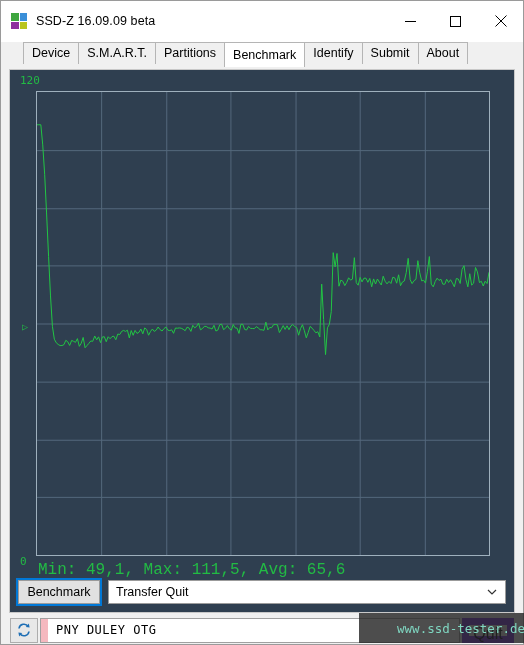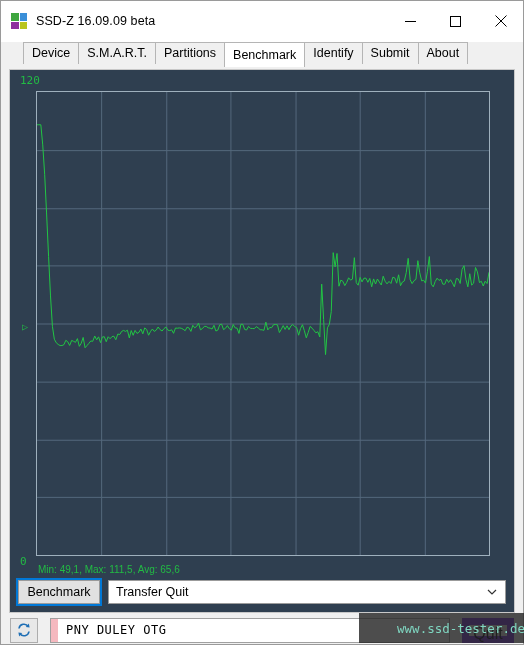--- a/index.html
+++ b/index.html
@@ -156,22 +156,22 @@
     left: 6px;
     color: #22bb44;
     font-size: 10px;
     line-height: 10px;
     font-family: "DejaVu Sans Mono", monospace;
   }
   .stats {
     position: absolute;
     left: 22px; bottom: 1px;
     color: #22bb44;
-    font-family: Liberation Sans, sans-serif;
-    font-size: 10px;
+    font-family: Liberation Mono, monospace;
+    font-size: 16px;
     line-height: 14px;
     white-space: nowrap;
   }
 
   
   .ctrl-row {
     flex: 0 0 auto;
     height: 28px;
     display: flex;
     align-items: center;
@@ -211,21 +211,21 @@
     width: 10px; height: 10px;
   }
 
   
   .statusbar {
     flex: 1 1 auto;
     background: #f0f0f0;
     display: flex;
     align-items: center;
     padding: 0 9px;
-    gap: 12px;
+    gap: 2px;
     position: relative;
   }
   .refresh-btn {
     width: 28px; height: 25px;
     background: #e8e8e8;
     border: 1px solid #adadad;
     display: flex; align-items: center; justify-content: center;
     cursor: default;
     flex: 0 0 auto;
   }

